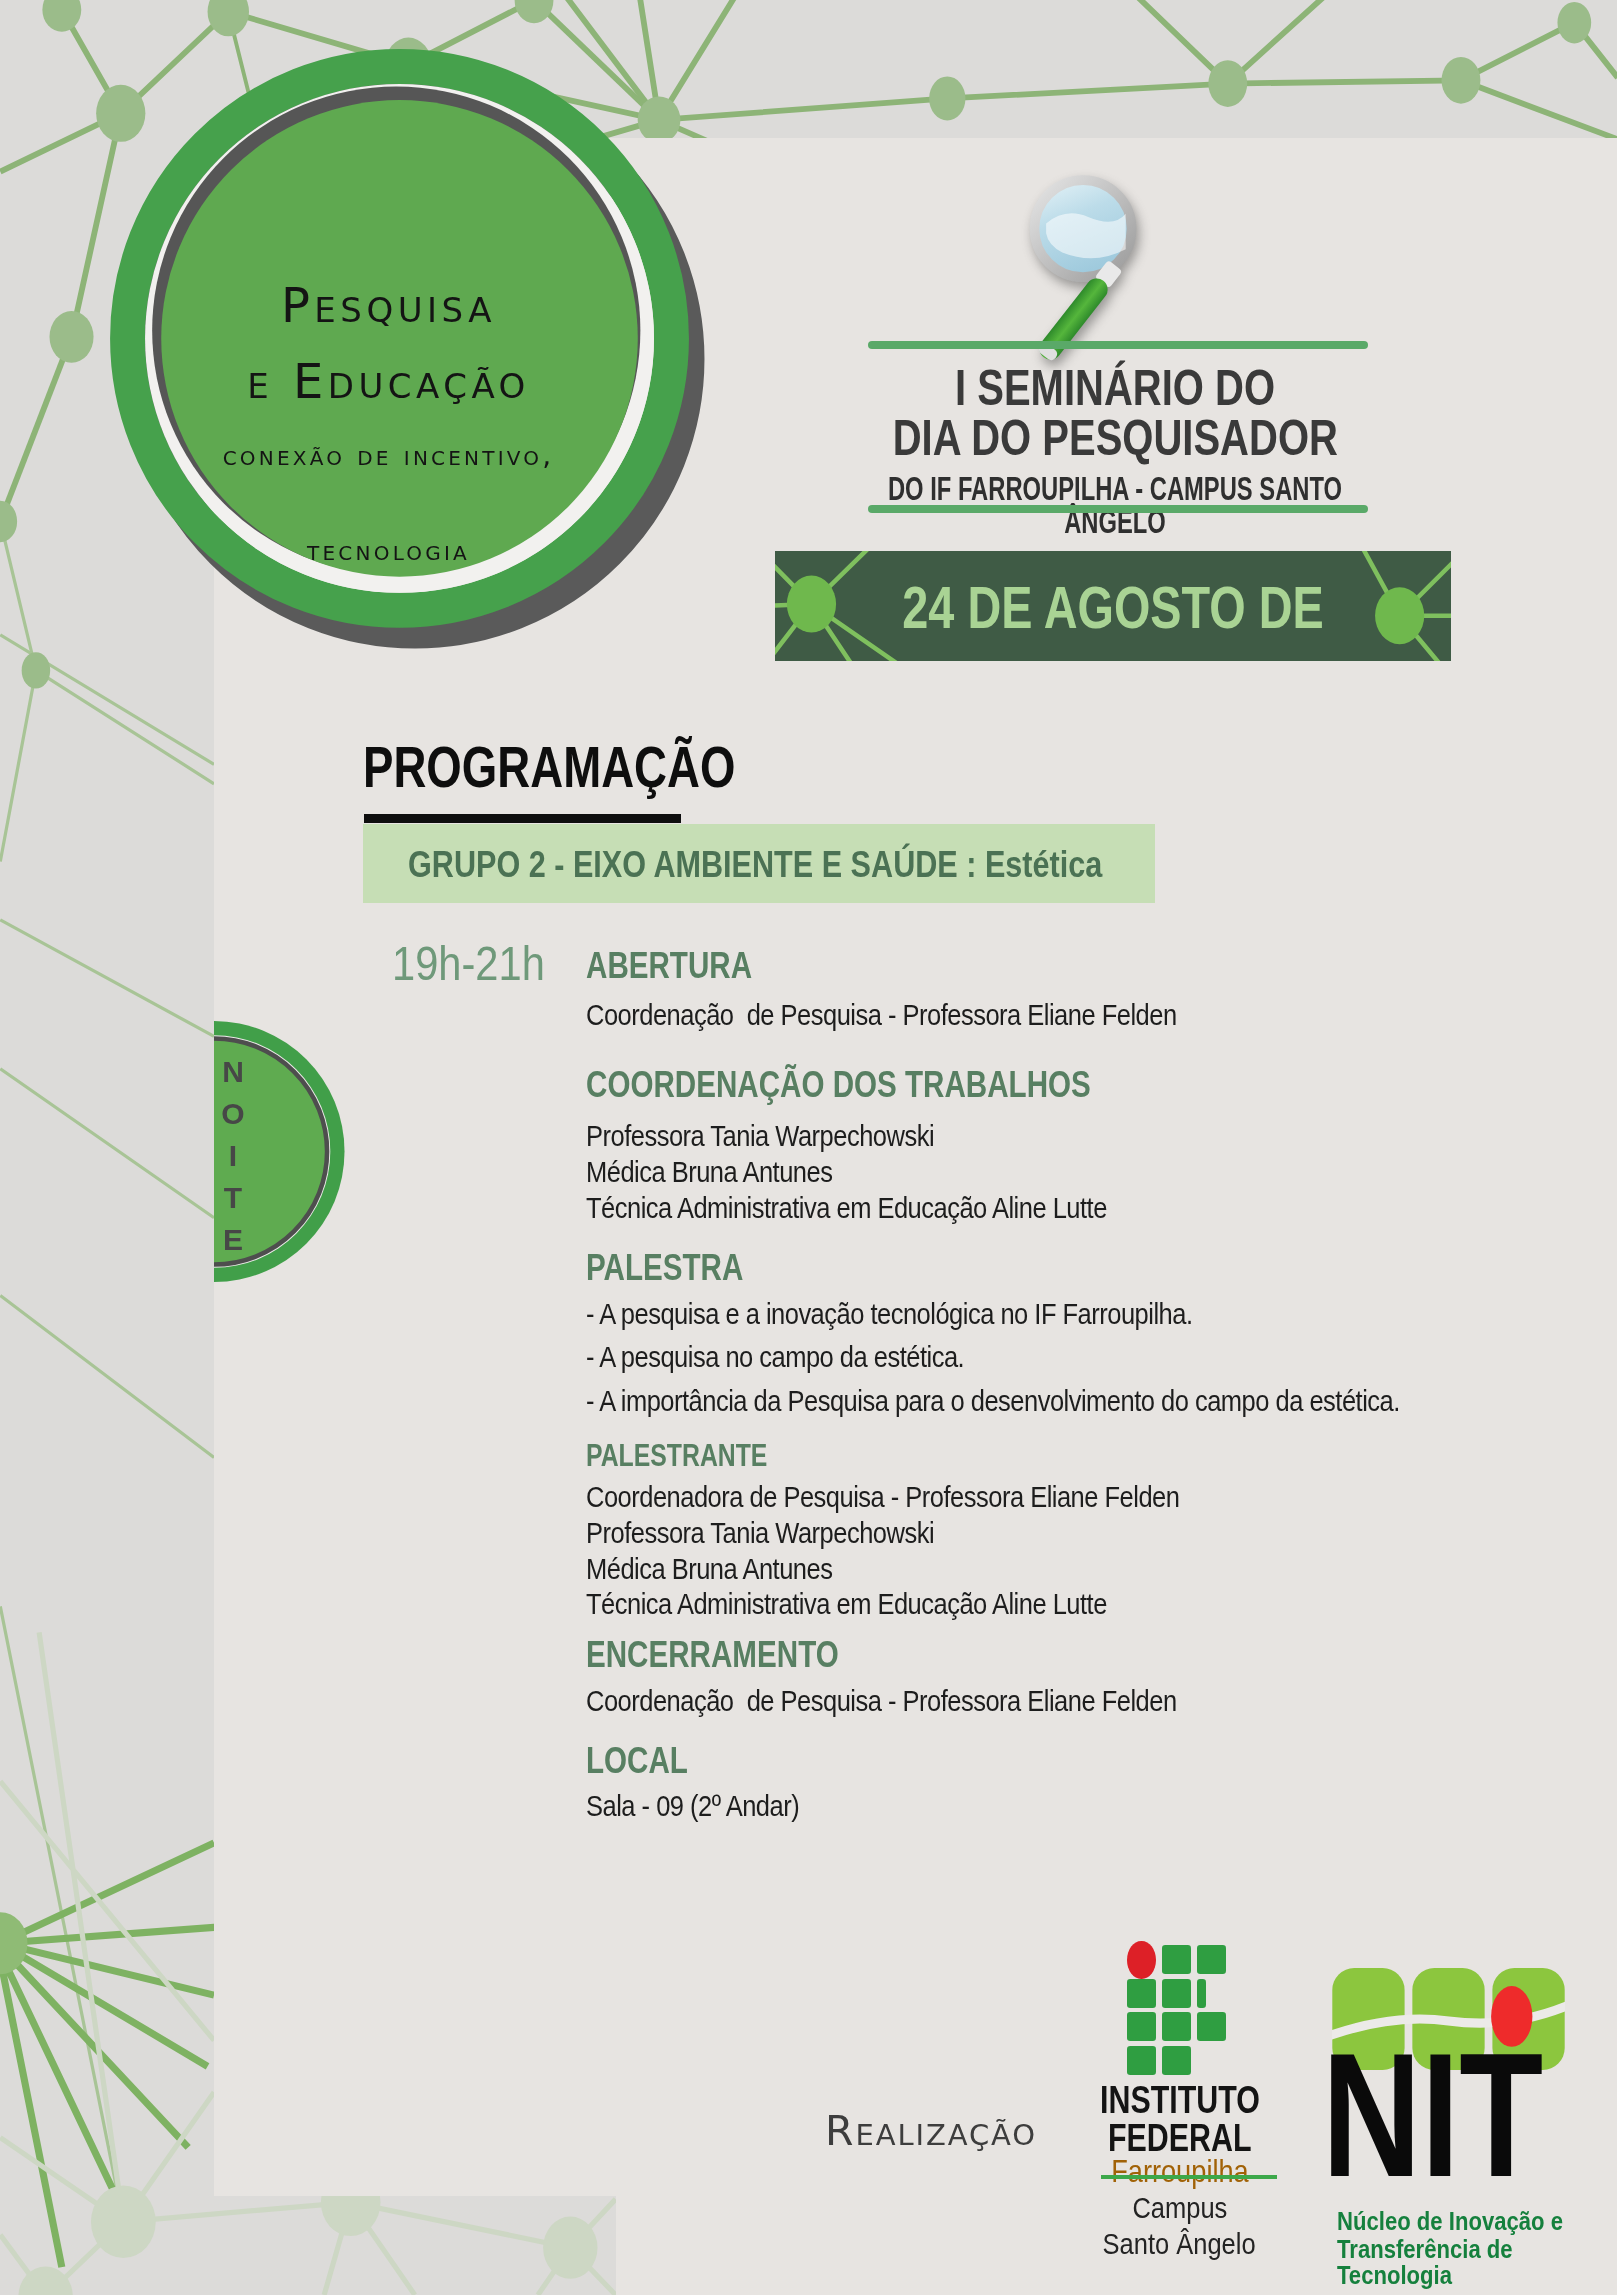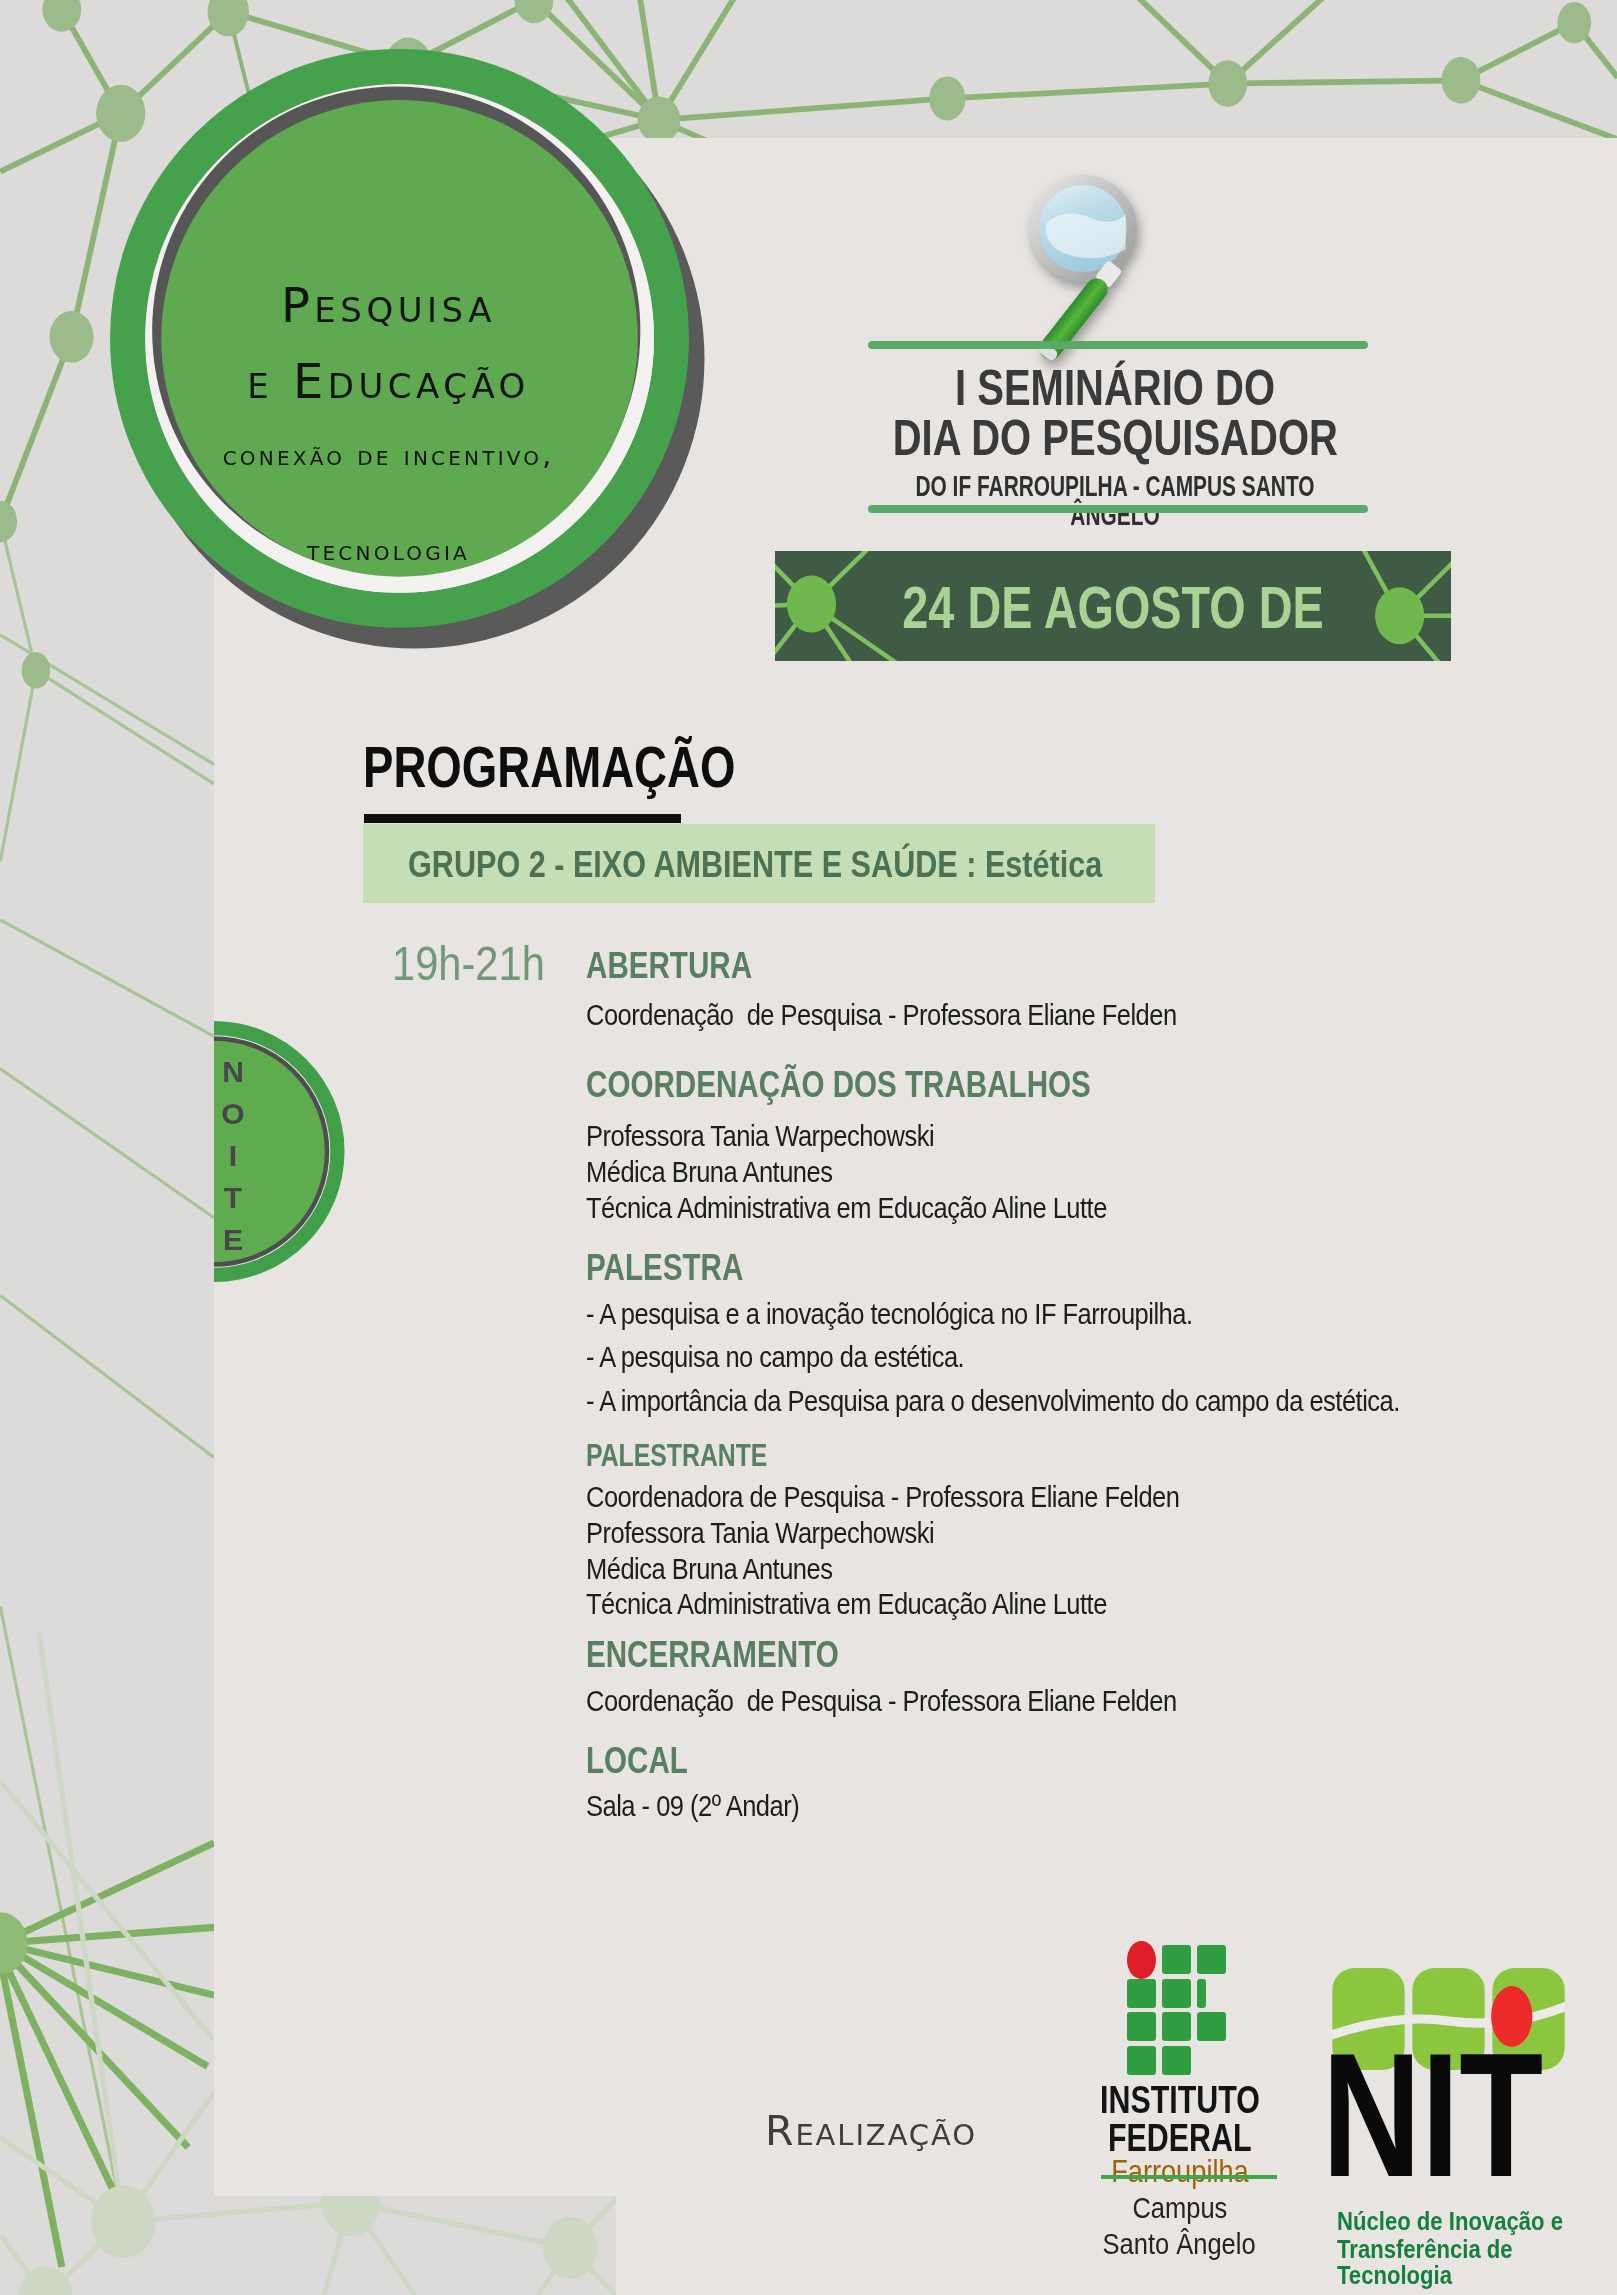--- a/index.html
+++ b/index.html
@@ -18,37 +18,37 @@
   .cxl{display:inline-block;transform-origin:left center;}
   .cxc{display:inline-block;transform-origin:center center;}
   .s80{transform:scaleX(.80);} .s85{transform:scaleX(.85);} .s72{transform:scaleX(.72);} .s78{transform:scaleX(.78);}
   
   .badge-t{left:123px;width:531px;text-align:center;color:#141414;font-family:"DejaVu Sans",sans-serif;font-variant:small-caps;}
   .badge-title{font-size:48px;letter-spacing:4.5px;}
   .badge-sub{font-size:28px;letter-spacing:3.2px;}
   
   .hbar{width:500px;height:8.4px;border-radius:4.5px;background:#5aa968;left:868px;}
   .htitle{left:775px;width:680px;text-align:center;color:#3a3a3a;font-weight:bold;font-size:50px;line-height:1;}
-  .hsub{left:775px;width:680px;text-align:center;color:#2f2f2f;font-weight:bold;font-size:29px;line-height:1;}
+  .hsub{left:775px;width:680px;text-align:center;color:#2f2f2f;font-weight:bold;font-size:33px;line-height:1;}
   .banner{
     left:775px;top:551px;width:676px;height:110px;background:#3f5b45;overflow:hidden;
   }
   .banner-text{position:absolute;left:0;top:0;width:100%;height:110px;line-height:114px;text-align:center;
     color:#a9d394;font-weight:bold;font-size:60px;}
   
   .prog-title{left:363px;top:736px;font-size:57px;font-weight:bold;color:#0e0e0e;line-height:1.1;}
   .prog-underline{left:364px;top:814px;width:317px;height:9px;background:#0e0e0e;}
   .group-bar{left:363px;top:824px;width:792px;height:79px;background:#c6deb5;}
   .group-text{position:absolute;left:45px;top:0;height:79px;line-height:82px;font-size:36px;font-weight:bold;color:#4b7254;white-space:pre;}
   .time-slot{left:392px;top:939px;font-size:49px;color:#6f997a;line-height:1;}
   .sec-head{left:586px;font-size:37px;font-weight:bold;color:#587f62;line-height:1;}
   .sec-head.small{font-size:31px;}
   .sec-line{left:586px;font-size:30px;color:#1d1d1d;line-height:1;white-space:pre;letter-spacing:-0.6px;}
   
-  .realiza{left:765px;top:2107px;width:272px;text-align:left;font-variant:small-caps;font-size:41px;letter-spacing:1.9px;color:#3d3d3d;font-family:"DejaVu Sans",sans-serif;}
+  .realiza{left:765px;top:2107px;width:272px;text-align:right;font-variant:small-caps;font-size:41px;letter-spacing:1.9px;color:#3d3d3d;font-family:"DejaVu Sans",sans-serif;}
   .iflogo{left:1127px;top:1945px;width:104px;height:133px;}
   .ifcell{position:absolute;width:28.5px;height:28.5px;background:#2f9e41;border-radius:3.2px;}
   .ifred{position:absolute;width:28.5px;height:38px;background:#dd2027;border-radius:50%;}
   .iftxt{width:233px;text-align:center;color:#141414;line-height:1;}
   .ifdiv{left:1101px;top:2175px;width:176px;height:3.9px;background:#3da84a;}
   .nit-squares{left:1332px;top:1968px;width:233px;height:102px;}
   .nit-big{left:1322px;top:2027px;font-size:176px;font-weight:bold;color:#0a0a0a;line-height:1;}
   .nit-sub{left:1337px;width:272px;color:#15803d;font-weight:bold;font-size:26px;line-height:1;margin-top:12px;}
 </style>
 </head>

